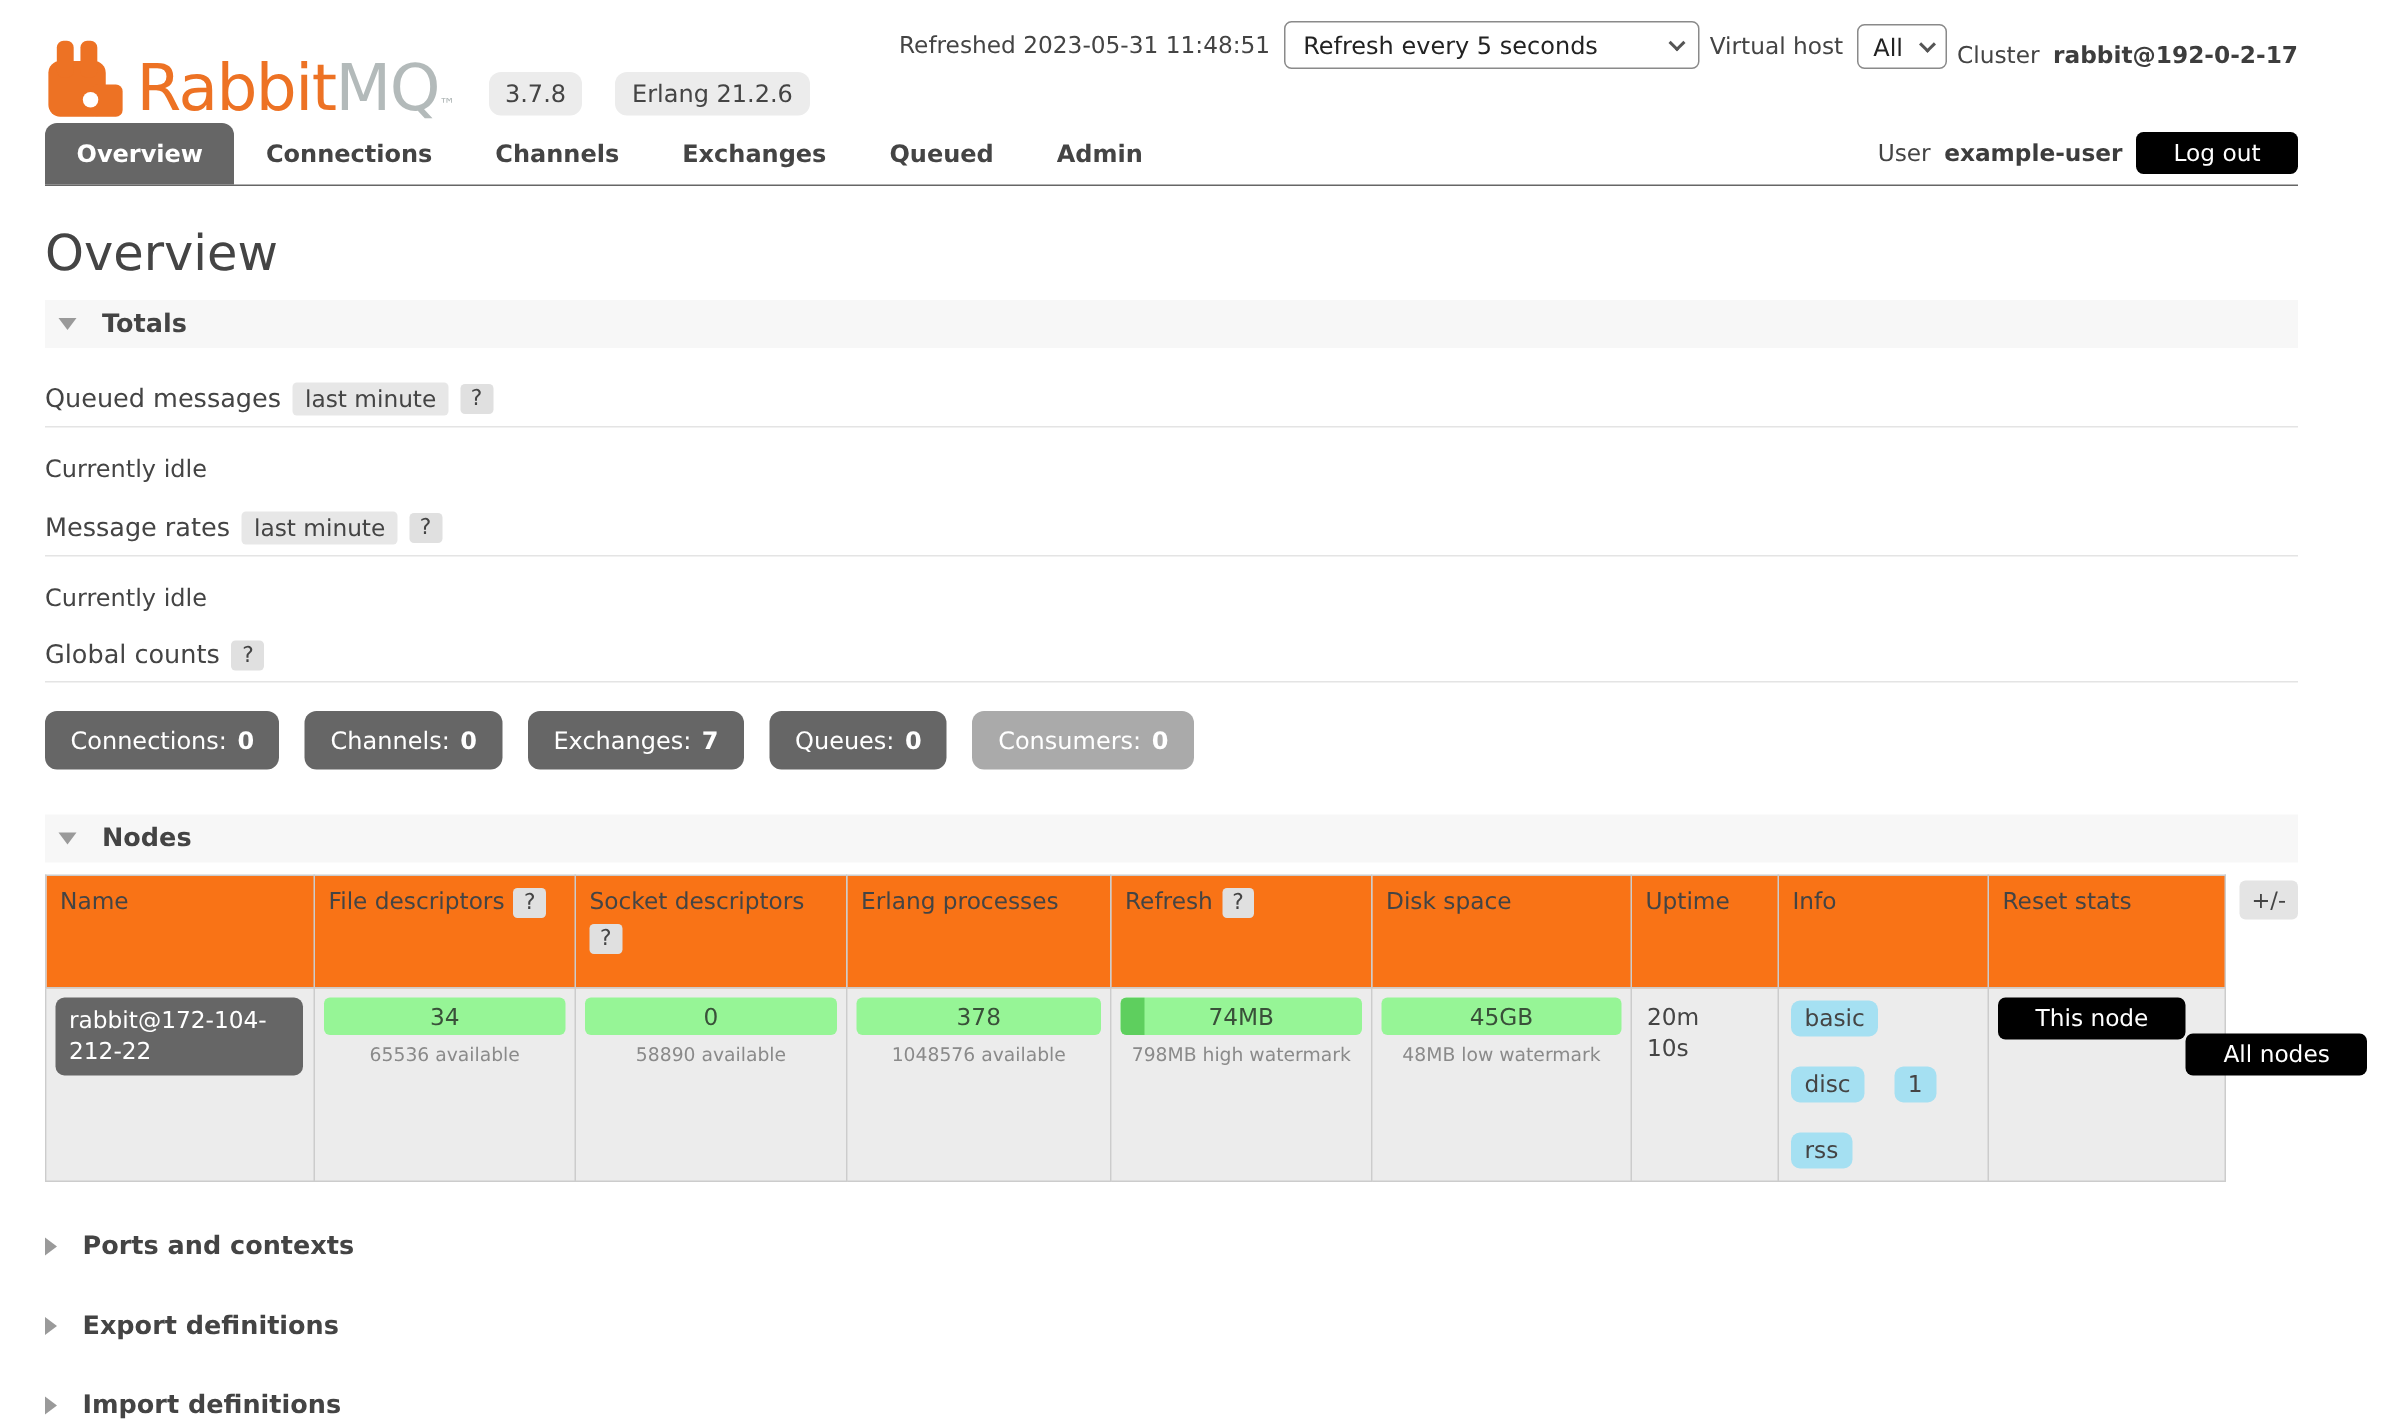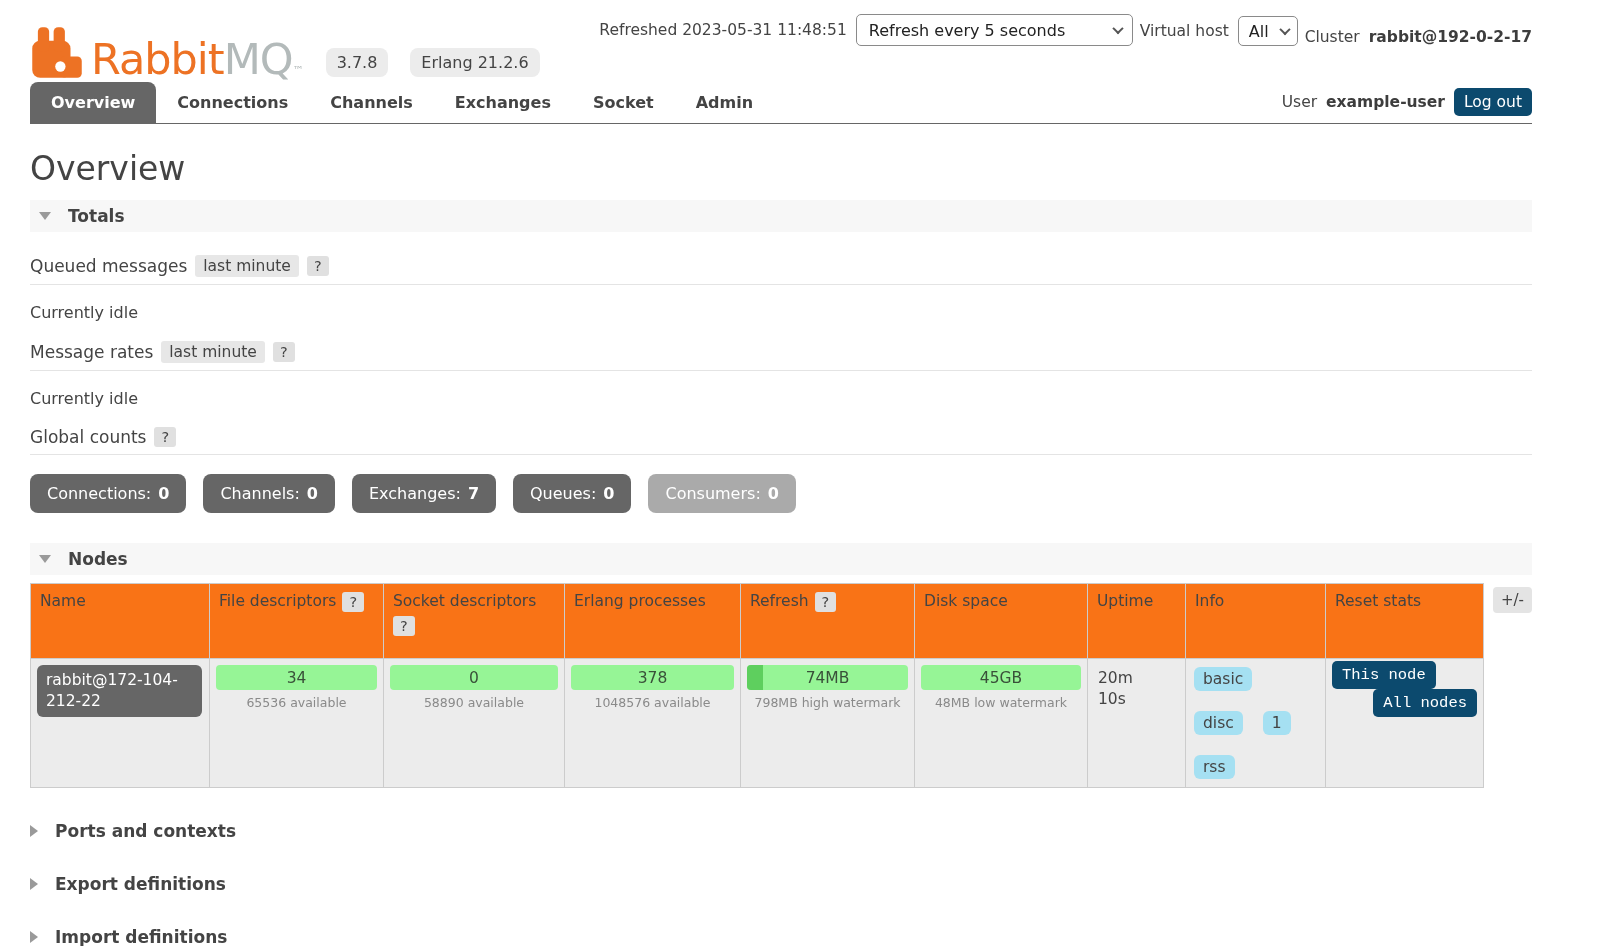--- a/index.html
+++ b/index.html
@@ -17,21 +17,21 @@
   .wordmark .mq { color: #b3baba; }
   .wordmark .tm { font-size: 11px; color: #b3baba; letter-spacing: 0; }
   .pill-badge { background: #ececec; border-radius: 8px; padding: 5px 11px; font-size: 16px; color: #444; margin-bottom: 3px; white-space: nowrap; }
 
   .topbar-right { display: flex; align-items: flex-end; gap: 7px; padding-top: 2px; font-size: 15.5px; }
   .hrow { display: flex; align-items: center; gap: 9px; }
   .selectbox { display: inline-flex; align-items: center; justify-content: space-between; background: #fff; border: 1px solid #8a8a8a; border-radius: 5px; height: 32px; padding: 0 10px 0 12px; font-size: 16px; color: #222; cursor: pointer; }
   .selectbox.small { height: 30px; padding: 0 8px 0 10px; }
   .chev { width: 8px; height: 8px; border-right: 2px solid #555; border-bottom: 2px solid #555; transform: rotate(45deg) translate(-1px,-1px); margin-left: 12px; flex: none; }
   .cluster-row b, .user-seg b { font-weight: bold; color: #3d3d3d; }
-  .btn-dark { background: #0c4a6e; color: #fff; border: none; border-radius: 5px; padding: 5px 10px; font-size: 15.5px; font-family: inherit; cursor: pointer; white-space: nowrap; }
+  .btn-dark { background: #000000; color: #fff; border: none; border-radius: 5px; padding: 5px 25px; font-size: 15.5px; font-family: inherit; cursor: pointer; white-space: nowrap; }
 
   
   .tabbar { display: flex; justify-content: space-between; align-items: flex-end; border-bottom: 1px solid #666; margin-top: 2px; }
   .tabs { display: flex; }
   .tab { font-weight: bold; font-size: 16px; color: #444; padding: 11px 21px; border-radius: 8px 8px 0 0; cursor: pointer; }
   .tab.active { background: #666; color: #fff; }
   .user-row { display: flex; align-items: center; gap: 9px; font-size: 15.5px; padding-bottom: 7px; }
 
   
   h1.page-title { font-size: 33px; font-weight: 400; color: #444; margin: 25px 0 12px; }
@@ -58,21 +58,21 @@
   table.nodes th .thwrap { display: flex; flex-wrap: wrap; align-items: flex-start; gap: 6px; }
   table.nodes td { background: #ececec; padding: 6px; height: 64px; }
   .node-badge { display: inline-block; background: #666; color: #fff; border-radius: 6px; padding: 5px 9px; font-size: 15.5px; line-height: 1.35; max-width: 165px; }
   .bar { position: relative; background: #96f596; border-radius: 4px; height: 25px; display: flex; align-items: center; justify-content: center; font-size: 15.5px; color: #395039; overflow: hidden; }
   .bar .used { position: absolute; left: 0; top: 0; bottom: 0; background: #5ecf5e; }
   .bar .bartext { position: relative; }
   .subnote { text-align: center; font-size: 12.5px; color: #8a8a8a; margin-top: 5px; white-space: nowrap; }
   .uptime { font-size: 15.5px; color: #444; padding: 3px 4px; width: 52px; line-height: 1.35; }
   .info-badges { display: flex; flex-wrap: wrap; gap: 20px; padding: 2px 2px; }
   .blue-badge { background: #a5e0f2; border-radius: 6px; padding: 3px 9px; font-size: 15.5px; color: #444; }
-  .reset-cell { display: flex; flex-direction: column; justify-content: flex-end; height: 52px; font-family: Liberation Mono, monospace; }
+  .reset-cell { display: flex; flex-direction: row; justify-content: flex-start; height: 52px; }
   .reset-cell .btn-dark.top { align-self: flex-start; }
   .reset-cell .btn-dark.bottom { align-self: flex-end; }
   .plusminus { background: #e4e4e4; border-radius: 4px; padding: 4px 8px; font-size: 15px; color: #444; margin-top: 4px; cursor: pointer; }
 
   .collapsed { display: flex; align-items: center; gap: 17px; margin-top: 33px; cursor: pointer; }
   .collapsed .label { font-weight: bold; font-size: 17px; color: #444; }
 
   
   .footer { margin-top: 24px; border-top: 1px solid #666; padding: 15px 15px 0; }
 </style>
@@ -122,21 +122,21 @@
       </div>
     </div>
   </header>
 
   <div class="tabbar">
     <nav class="tabs">
       <div class="tab active">Overview</div>
       <div class="tab">Connections</div>
       <div class="tab">Channels</div>
       <div class="tab">Exchanges</div>
-      <div class="tab">Socket</div>
+      <div class="tab">Queued</div>
       <div class="tab">Admin</div>
     </nav>
     <div class="user-row user-seg">
       <span>User</span>
       <b>example-user</b>
       <button class="btn-dark">Log out</button>
     </div>
   </div>
 
   <main>

